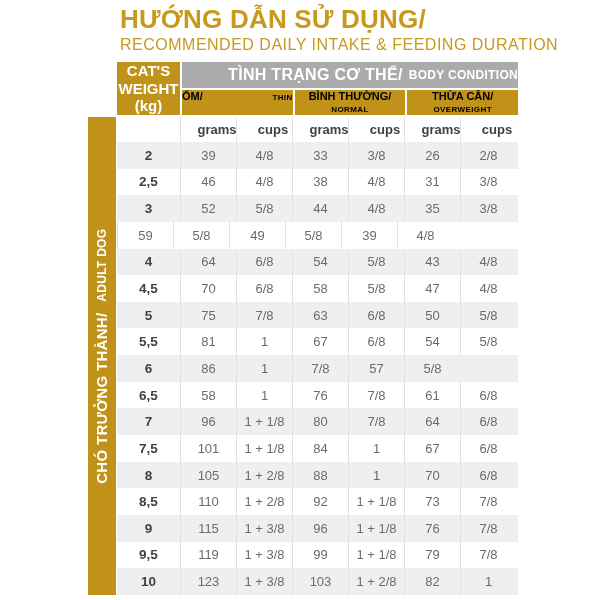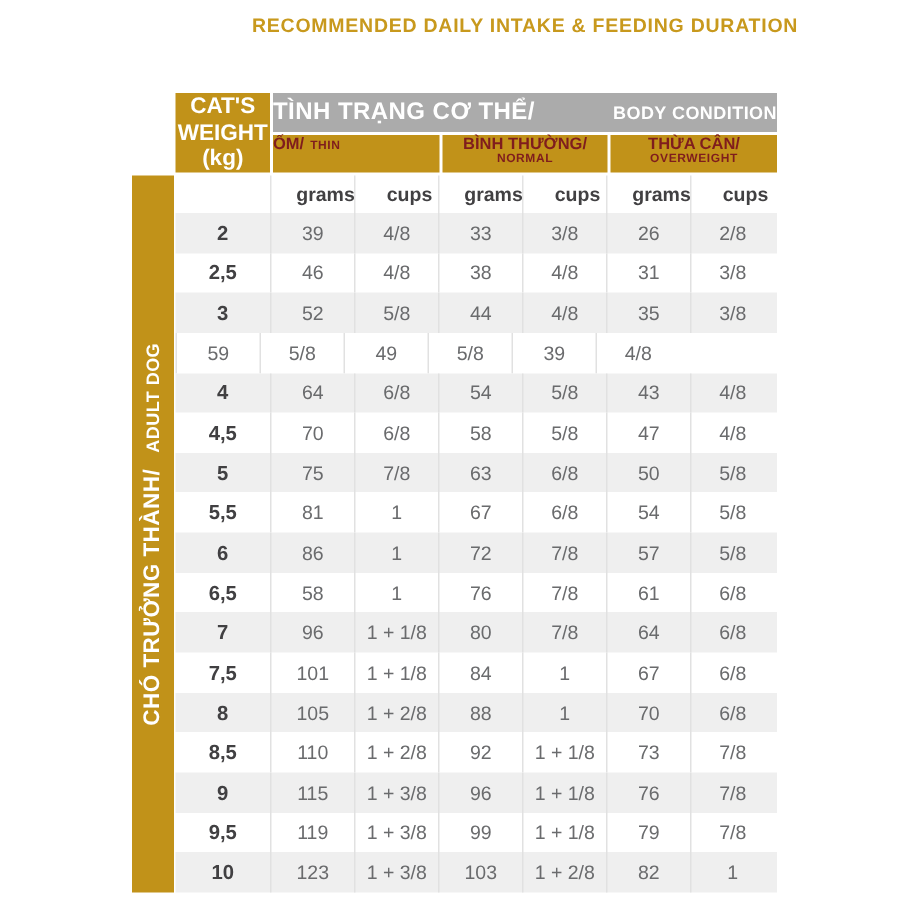--- a/index.html
+++ b/index.html
@@ -6,47 +6,47 @@
   html,body { background:#ffffff; }
   body {
     width:600px; height:600px; position:relative; overflow:hidden;
     font-family:"Liberation Sans", sans-serif;
   }
   .page { position:absolute; inset:0; background:#ffffff; }
 
   
   .title-block { position:absolute; left:120px; top:6px; color:#C8991D; }
   .page-title { font-size:26px; font-weight:bold; letter-spacing:0.2px; line-height:1.05; }
-  .page-subtitle { font-size:13px; font-weight:bold; letter-spacing:0.5px; margin-top:3px;margin-left:48px; }
+  .page-subtitle { font-size:16px; font-weight:normal; letter-spacing:0.5px; margin-top:3px; }
 
   
   .weight-head {
     position:absolute; left:117px; top:62px; width:63px; height:53px;
     background:#C19219; color:#fff; text-align:center;
     display:flex; flex-direction:column; align-items:center; justify-content:flex-end;
     line-height:1.18;
   }
   .weight-head .l-big { font-size:10.5px; font-weight:bold; }
   .weight-head .l-sm  { font-size:15px;  font-weight:bold; }
 
   .cond-bar {
     position:absolute; left:182px; top:62px; width:336px; height:26px;
     background:#ABABAB; color:#fff;
-    display:flex; align-items:center; justify-content:space-between; gap:6px;
+    display:flex; align-items:center; justify-content:flex-end; gap:6px;
   }
   .cond-bar .vi { font-size:16px; font-weight:bold; letter-spacing:0.3px; }
   .cond-bar .en { font-size:12px; font-weight:bold; letter-spacing:0.3px; }
 
   .cond-cells {
     position:absolute; left:182px; top:90px; width:336px; height:25px;
     display:flex; gap:2px;
   }
   .cond-cell {
-    flex:1; background:#C19219; color:#7f1d1d;
-    display:flex; flex-direction:column; align-items:center; justify-content:flex-start;
+    flex:1; background:#C19219; color:#000000;
+    display:flex; flex-direction:column; align-items:center; justify-content:space-between;
     line-height:1.1; text-align:center;
   }
   .cond-cell.single { flex-direction:row; align-items:baseline; gap:4px; }
   .cond-cell .vi { font-size:11px; font-weight:bold; }
   .cond-cell .en { font-size:8px; font-weight:bold; letter-spacing:0.4px; }
 
   
   .units-row { position:absolute; left:117px; top:117px; width:401px; height:25px; display:flex; background:#fff; }
   .units-row .spacer { width:63px; }
   .ucell {
@@ -78,20 +78,21 @@
   .cell { display:flex; align-items:center; justify-content:center; }
   .weight-cell { width:63px; font-size:13.5px; font-weight:bold; color:#414042; }
   .value-cell  { width:56px; font-size:13px; color:#6A6B6D; border-left:1px solid #E1E1E1; }
 </style>
 </head>
 <body>
 
 <div class="page">
 
   <div class="title-block">
+    <div class="page-title">HƯỚNG DẪN SỬ DỤNG/</div>
     <div class="page-subtitle">RECOMMENDED DAILY INTAKE &amp; FEEDING DURATION</div>
   </div>
 
   <div class="weight-head">
     <span class="l-big">CÂN NẶNG</span>
     <span class="l-sm">CAT'S</span>
     <span class="l-sm">WEIGHT</span>
     <span class="l-sm">(kg)</span>
   </div>
 
@@ -201,21 +202,20 @@
         <div class="cell value-cell">1</div>
         <div class="cell value-cell">67</div>
         <div class="cell value-cell">6/8</div>
         <div class="cell value-cell">54</div>
         <div class="cell value-cell">5/8</div>
       </div>
       <div class="trow">
         <div class="cell weight-cell">6</div>
         <div class="cell value-cell">86</div>
         <div class="cell value-cell">1</div>
-        <div class="cell value-cell">72</div>
         <div class="cell value-cell">7/8</div>
         <div class="cell value-cell">57</div>
         <div class="cell value-cell">5/8</div>
       </div>
       <div class="trow">
         <div class="cell weight-cell">6,5</div>
         <div class="cell value-cell">58</div>
         <div class="cell value-cell">1</div>
         <div class="cell value-cell">76</div>
         <div class="cell value-cell">7/8</div>

